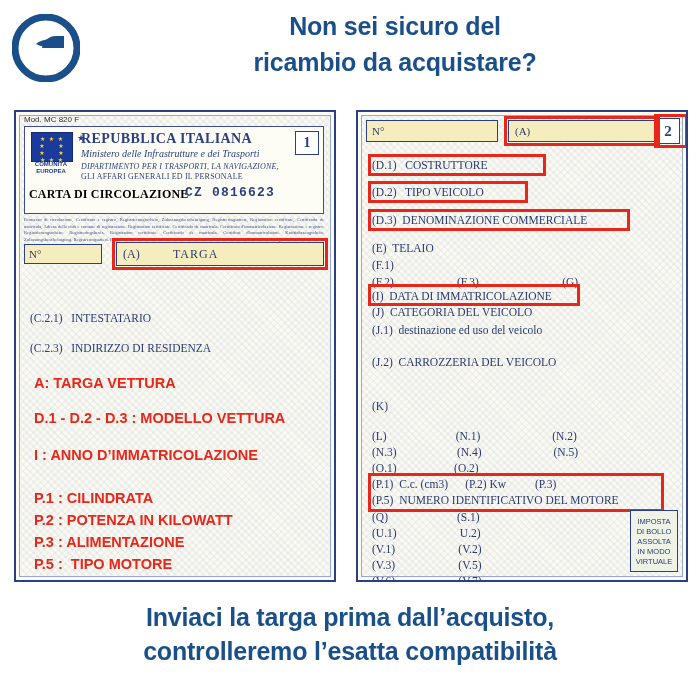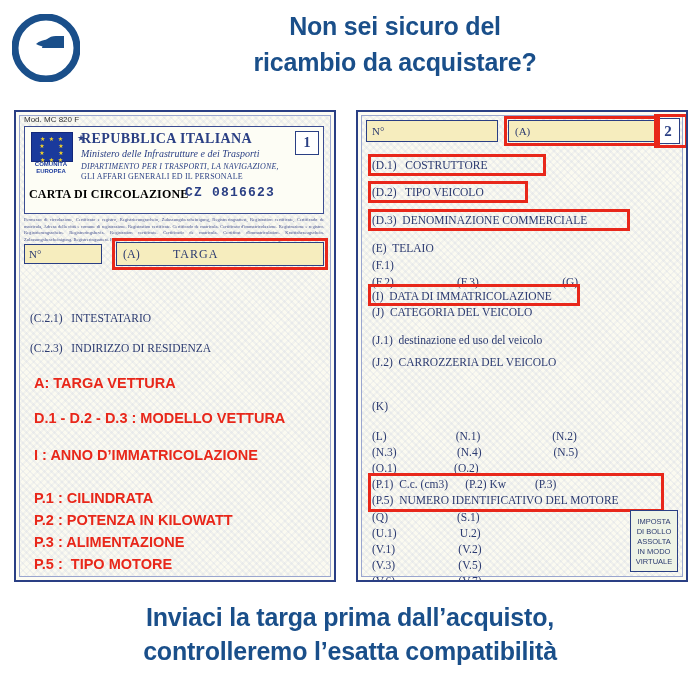--- a/index.html
+++ b/index.html
@@ -396,21 +396,21 @@
       <div class="redbox" style="left:10px; top:97px; width:262px; height:22px;"></div>
 
       <div class="field" style="left:14px; top:130px;">(E)  TELAIO</div>
       <div class="field" style="left:14px; top:147px;">(F.1)</div>
       <div class="field" style="left:14px; top:164px;">(F.2)                      (F.3)                             (G)</div>
 
       <div class="field" style="left:14px; top:178px;">(I)  DATA DI IMMATRICOLAZIONE</div>
       <div class="redbox" style="left:10px; top:172px; width:212px; height:22px;"></div>
 
       <div class="field" style="left:14px; top:194px;text-align:center;">(J)  CATEGORIA DEL VEICOLO</div>
-      <div class="field" style="left:14px; top:222px;text-align:right;">(J.1)  destinazione ed uso del veicolo</div>
+      <div class="field" style="left:14px; top:212px;text-align:right;">(J.1)  destinazione ed uso del veicolo</div>
       <div class="field" style="left:14px; top:244px;">(J.2)  CARROZZERIA DEL VEICOLO</div>
       <div class="field" style="left:14px; top:288px;">(K)</div>
       <div class="field" style="left:14px; top:318px;">(L)                        (N.1)                         (N.2)</div>
       <div class="field" style="left:14px; top:334px;">(N.3)                     (N.4)                         (N.5)</div>
       <div class="field" style="left:14px; top:350px;">(O.1)                    (O.2)</div>
 
       <div class="field" style="left:14px; top:366px;">(P.1)  C.c. (cm3)      (P.2) Kw          (P.3)</div>
       <div class="field" style="left:14px; top:382px;">(P.5)  NUMERO IDENTIFICATIVO DEL MOTORE</div>
       <div class="redbox" style="left:10px; top:361px; width:296px; height:39px;"></div>
 

